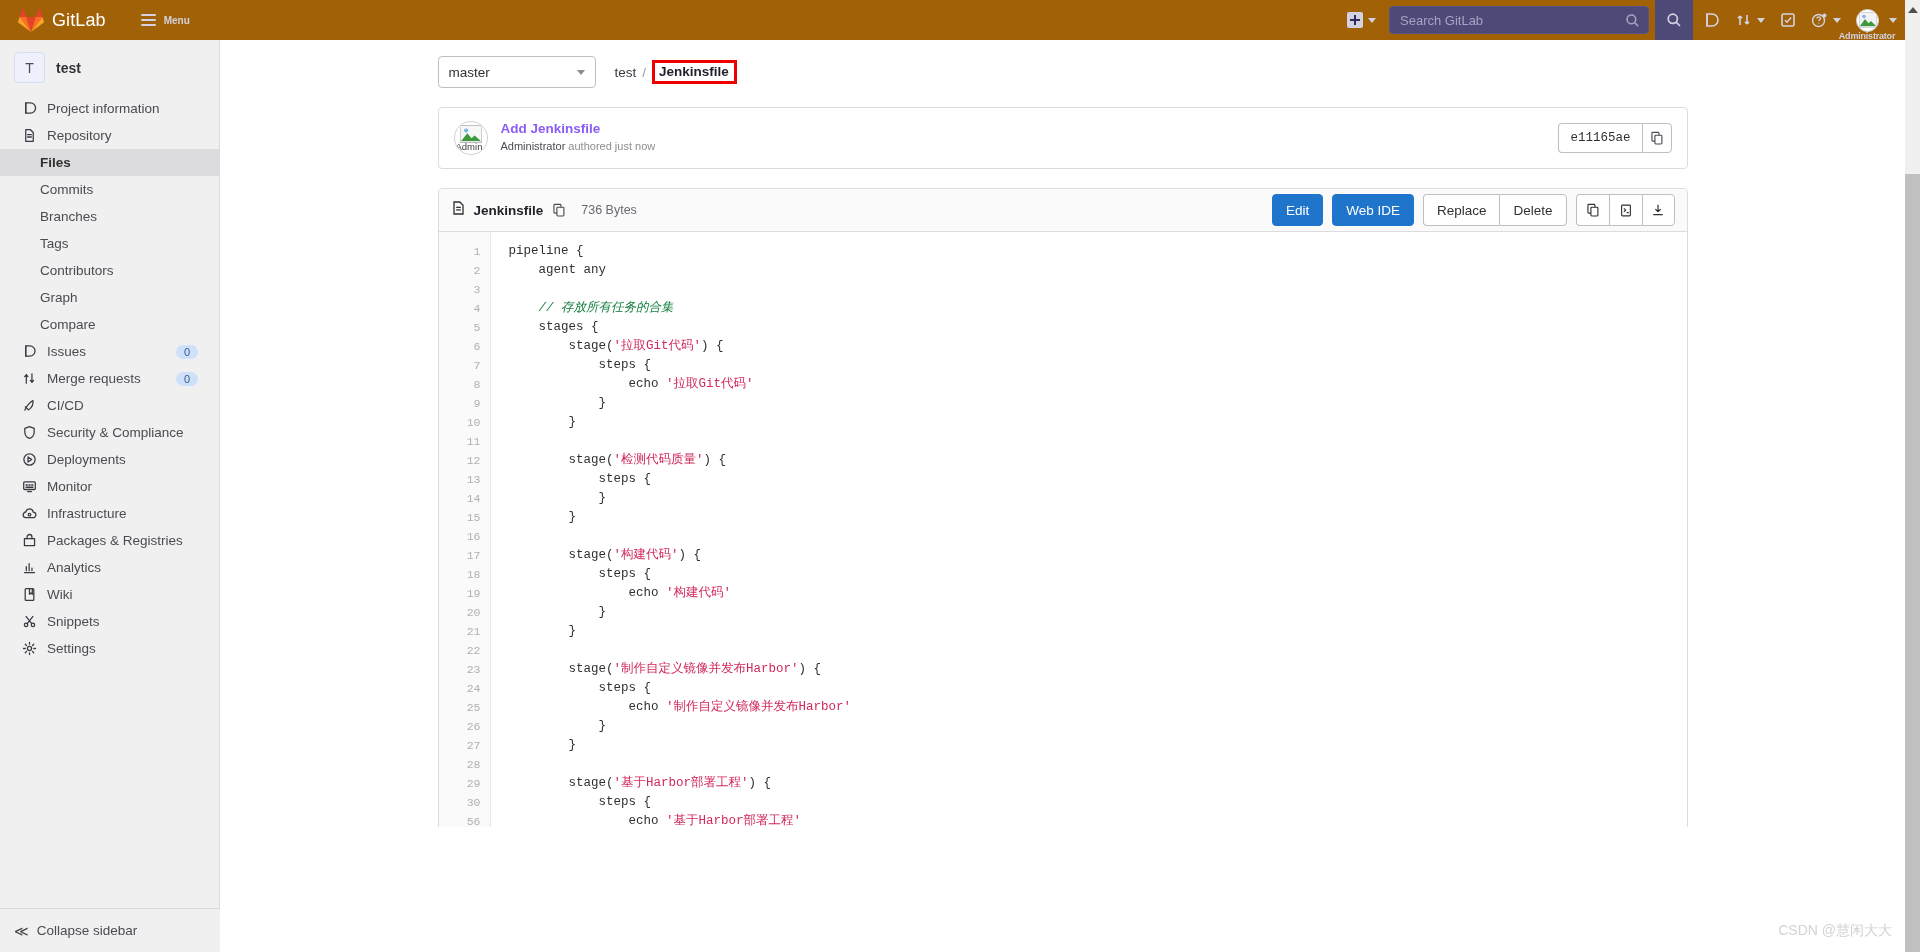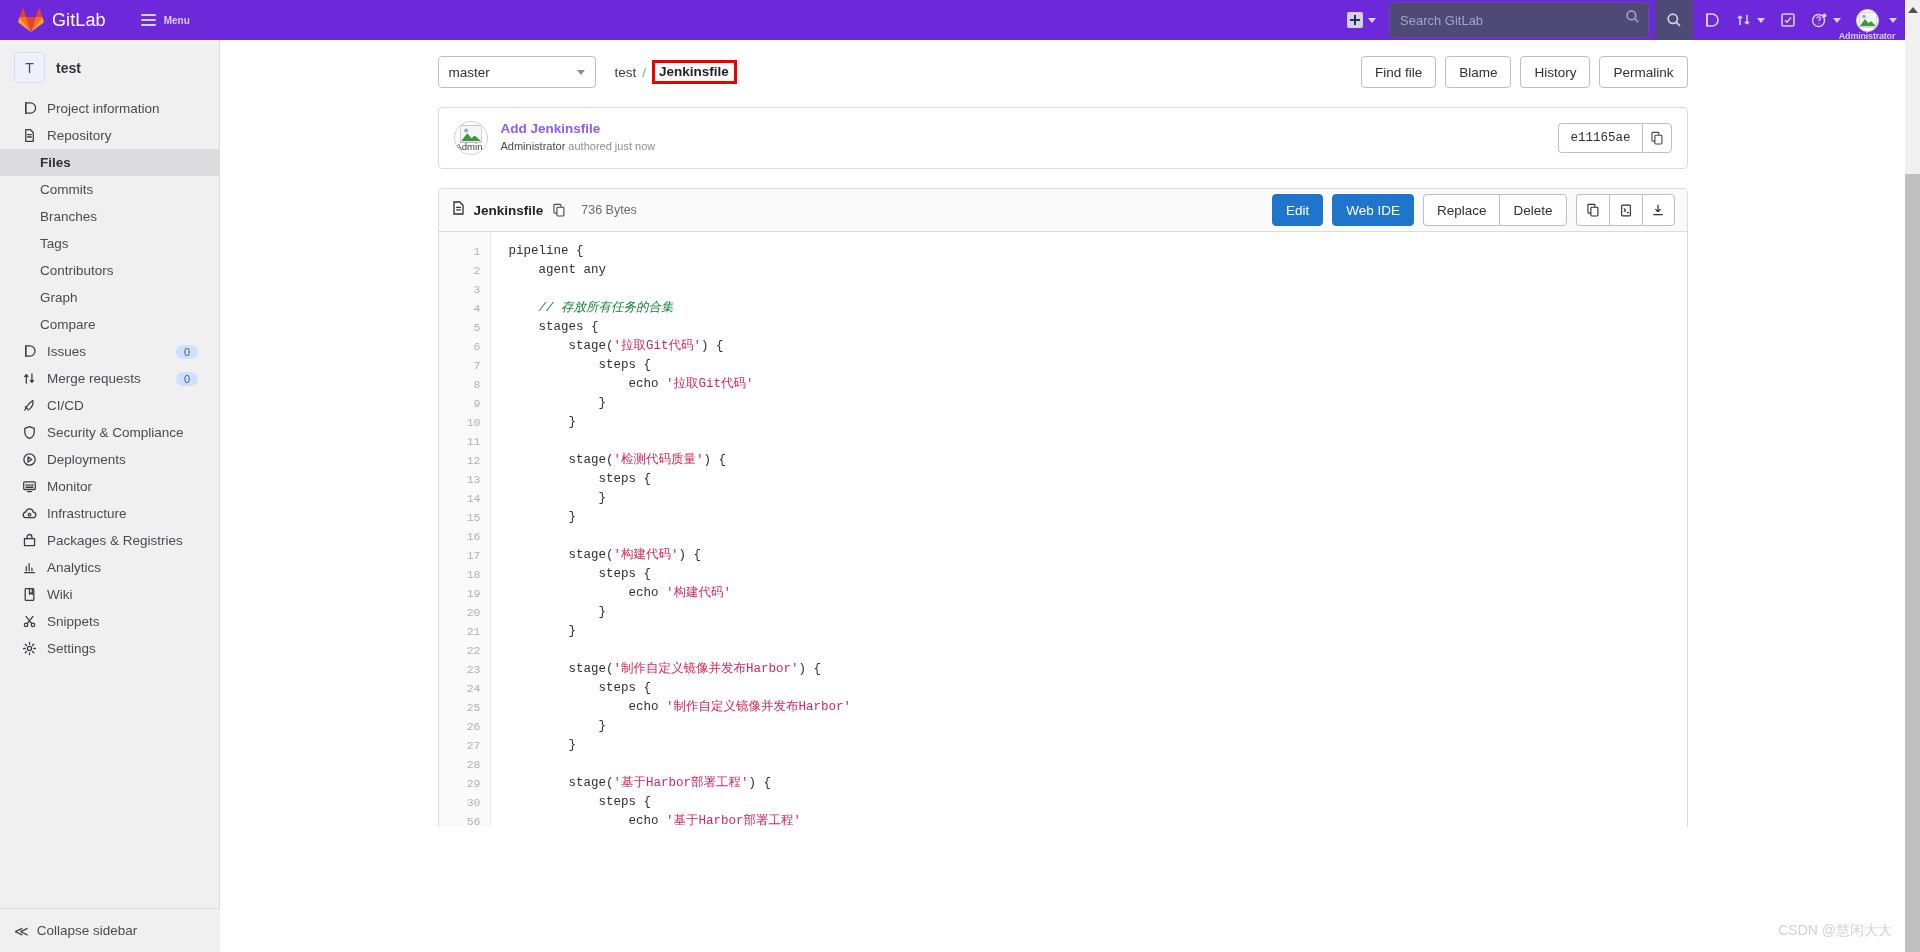--- a/index.html
+++ b/index.html
@@ -9,21 +9,21 @@
     overflow: hidden;
     font-family: "Liberation Sans", sans-serif;
     background: #fff;
     -webkit-font-smoothing: antialiased;
   }
 
   
   #topbar {
     position: absolute; top: 0; left: 0;
     width: 1905px; height: 40px;
-    background: #6d28d9;
+    background: #a16207;
     display: flex; align-items: center;
     z-index: 40;
   }
   .nav-left { display: flex; align-items: center; padding-left: 18px; gap: 0; }
   .gl-logo { width: 26px; height: 26px; }
   .gl-brand {
     color: #fff; font-size: 18px; letter-spacing: .1px;
     margin-left: 8px; font-weight: 400;
   }
   .menu-btn {
@@ -50,21 +50,21 @@
     content: ""; position: absolute; background: #2e2a5b;
   }
   .plus-box::before { left: 7px; top: 3px; width: 2px; height: 10px; }
   .plus-box::after { left: 3px; top: 7px; width: 10px; height: 2px; }
   .caret {
     width: 0; height: 0; border-left: 4px solid transparent;
     border-right: 4px solid transparent; border-top: 5px solid #d3d2e0;
     margin-left: 5px;
   }
   #search-box {
-    width: 260px; height: 36px; background: #4e4a77;
+    width: 260px; height: 28px; background: #4e4a77;
     border-radius: 4px; border: 1px solid #5a5683;
     display: flex; align-items: center; padding: 0 10px;
     margin: 0 6px 0 4px;
     position: relative;
   }
   #search-box .ph { color: #a6a3c4; font-size: 13px; }
   #search-box .mag {
     position: absolute; right: 8px; top: 6px;
   }
   .nav-icon-btn {
@@ -536,26 +536,20 @@
     <div class="file-toolbar">
       <div class="branch-select">
         <span>master</span>
         <span class="chev"></span>
       </div>
       <div class="breadcrumb">
         <a href="#">test</a>
         <span class="sep">/</span>
         <span class="crumb-current">Jenkinsfile</span>
       </div>
-      <div class="toolbar-right" id="toolbar-buttons">
-          <button class="btn">Find file</button>
-          <button class="btn">Blame</button>
-          <button class="btn">History</button>
-          <button class="btn">Permalink</button>
-        </div>
     </div>
 
     <div class="commit-panel">
       <div class="commit-avatar">
         <svg width="22" height="20" viewBox="0 0 18 16">
           <rect x="0" y="0" width="18" height="14" fill="#f7f7f7" stroke="#b8b8b8" stroke-width="1"></rect>
           <circle cx="5" cy="4.3" r="1.7" fill="#7fb2e5"></circle>
           <path d="M1 13 6 6.5l3.4 4.2L12 8.4l5 4.6z" fill="#3c9a3c"></path>
         </svg>
         <span class="alt">Admin</span>

